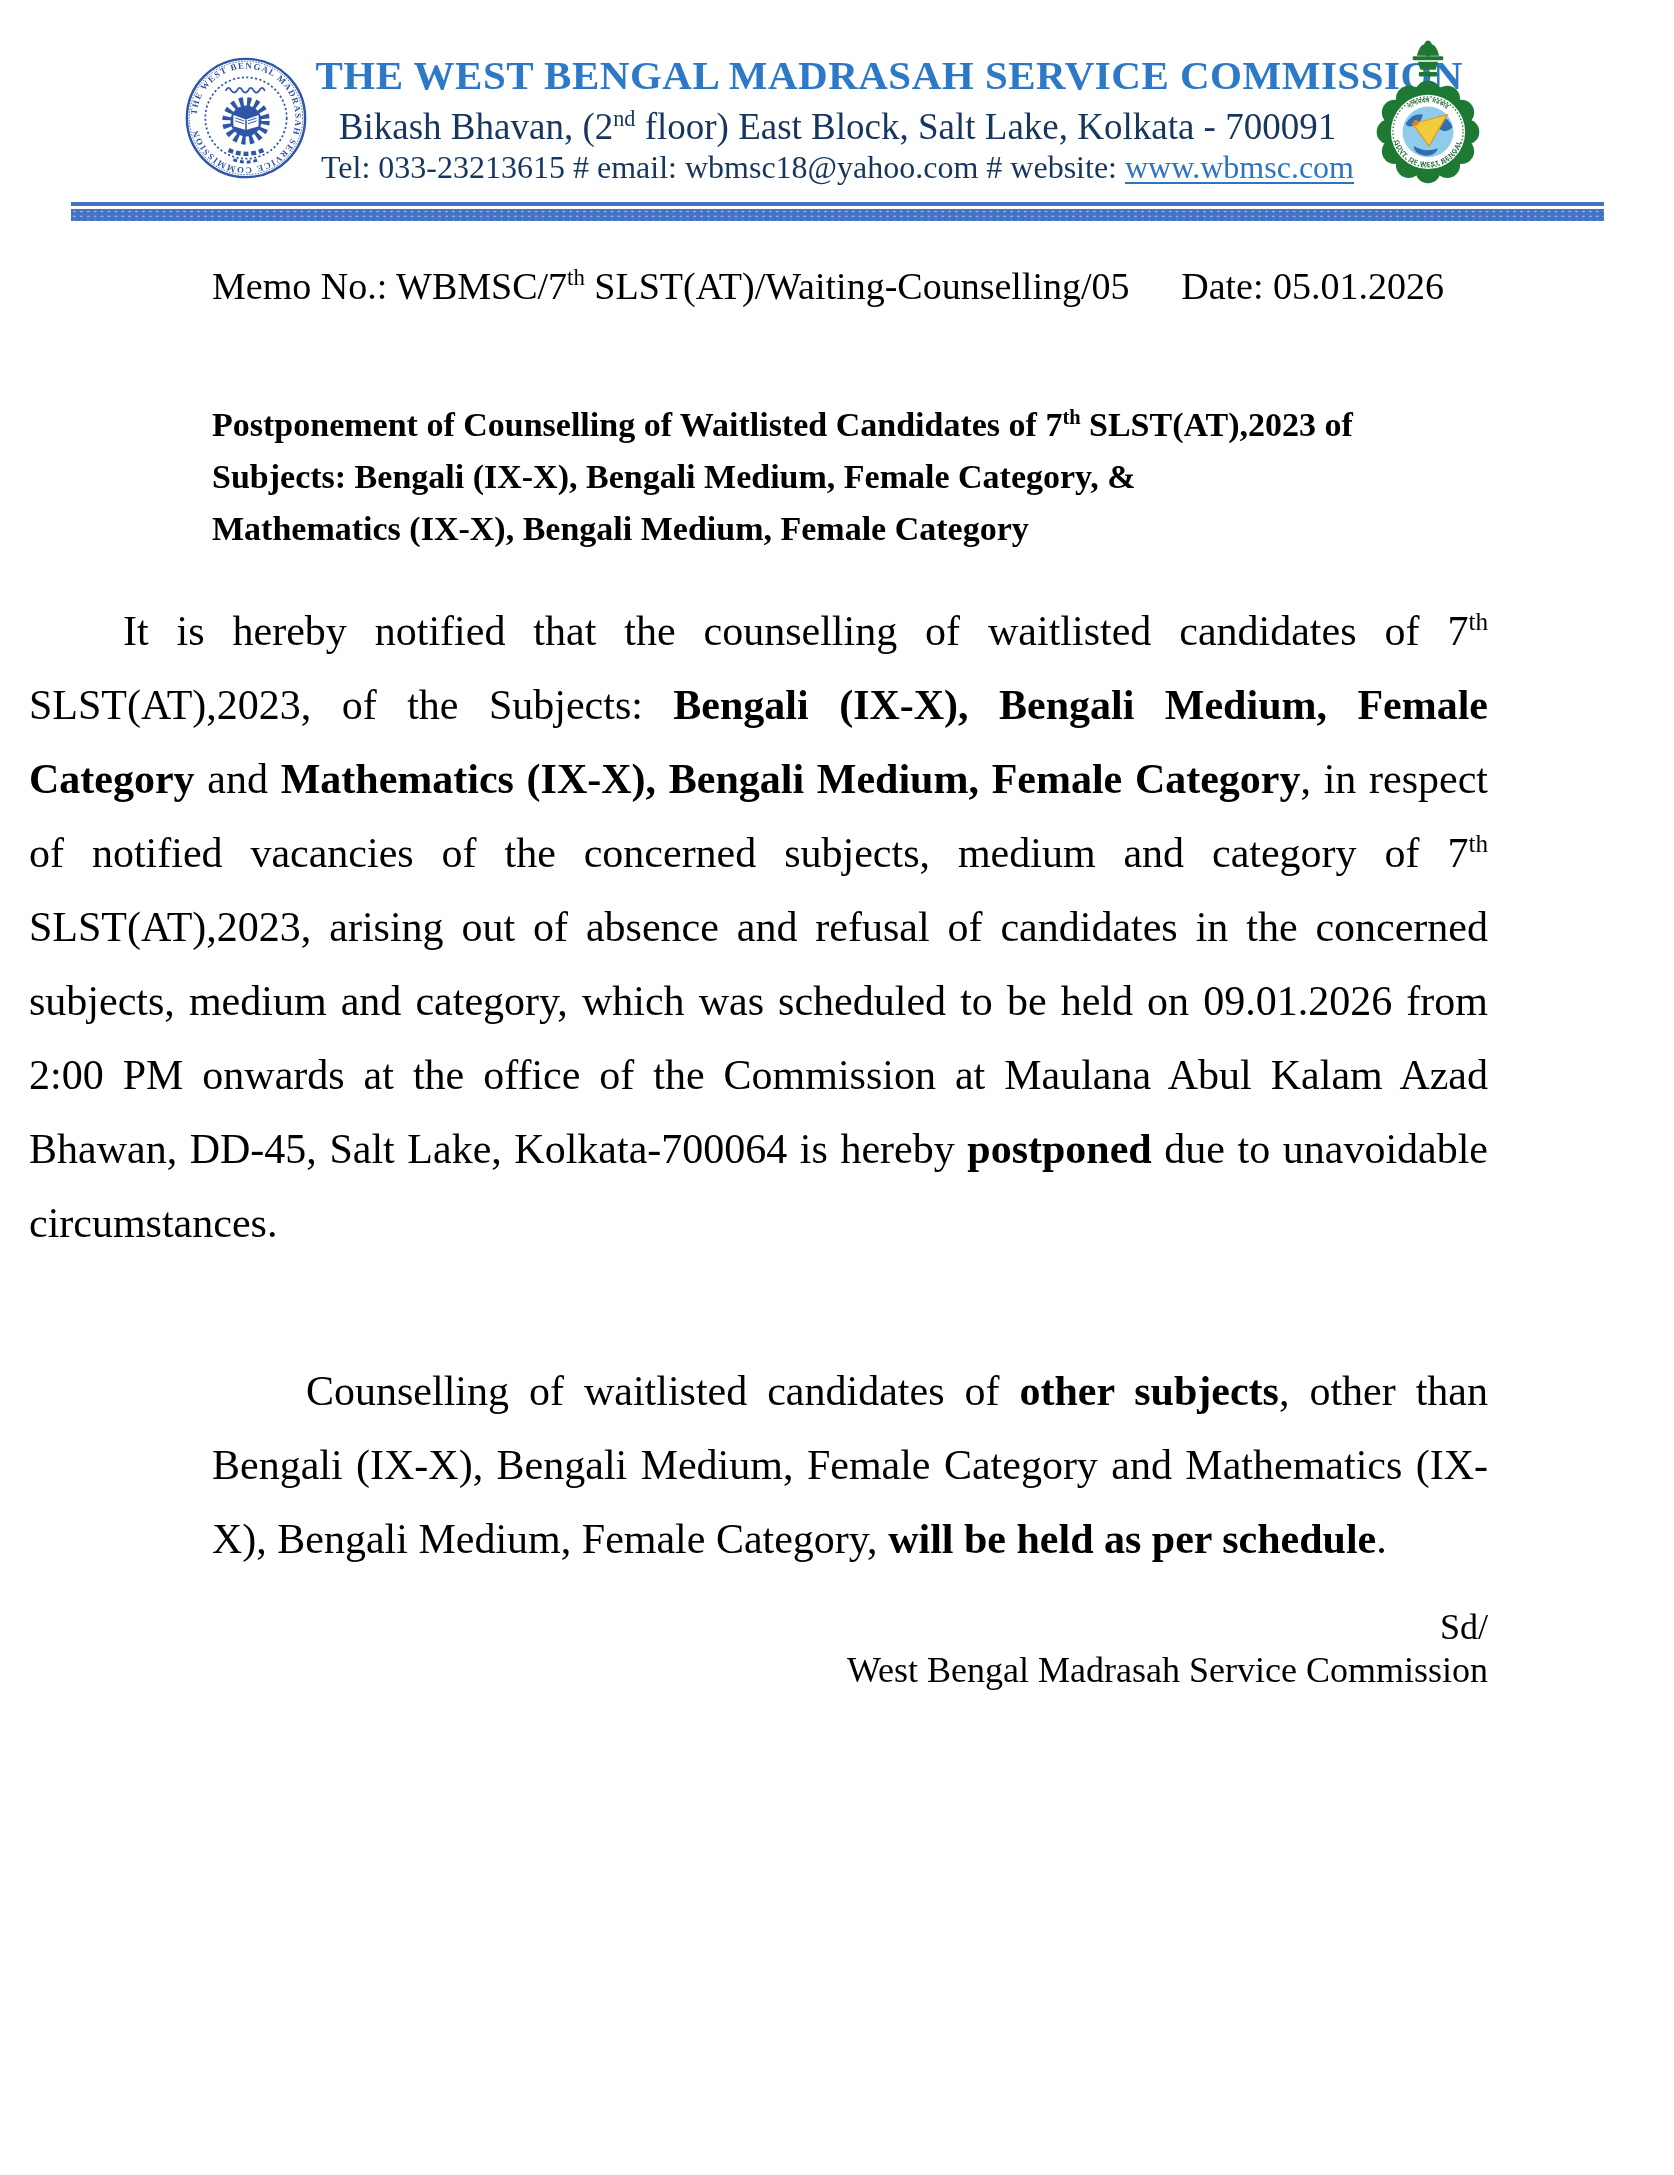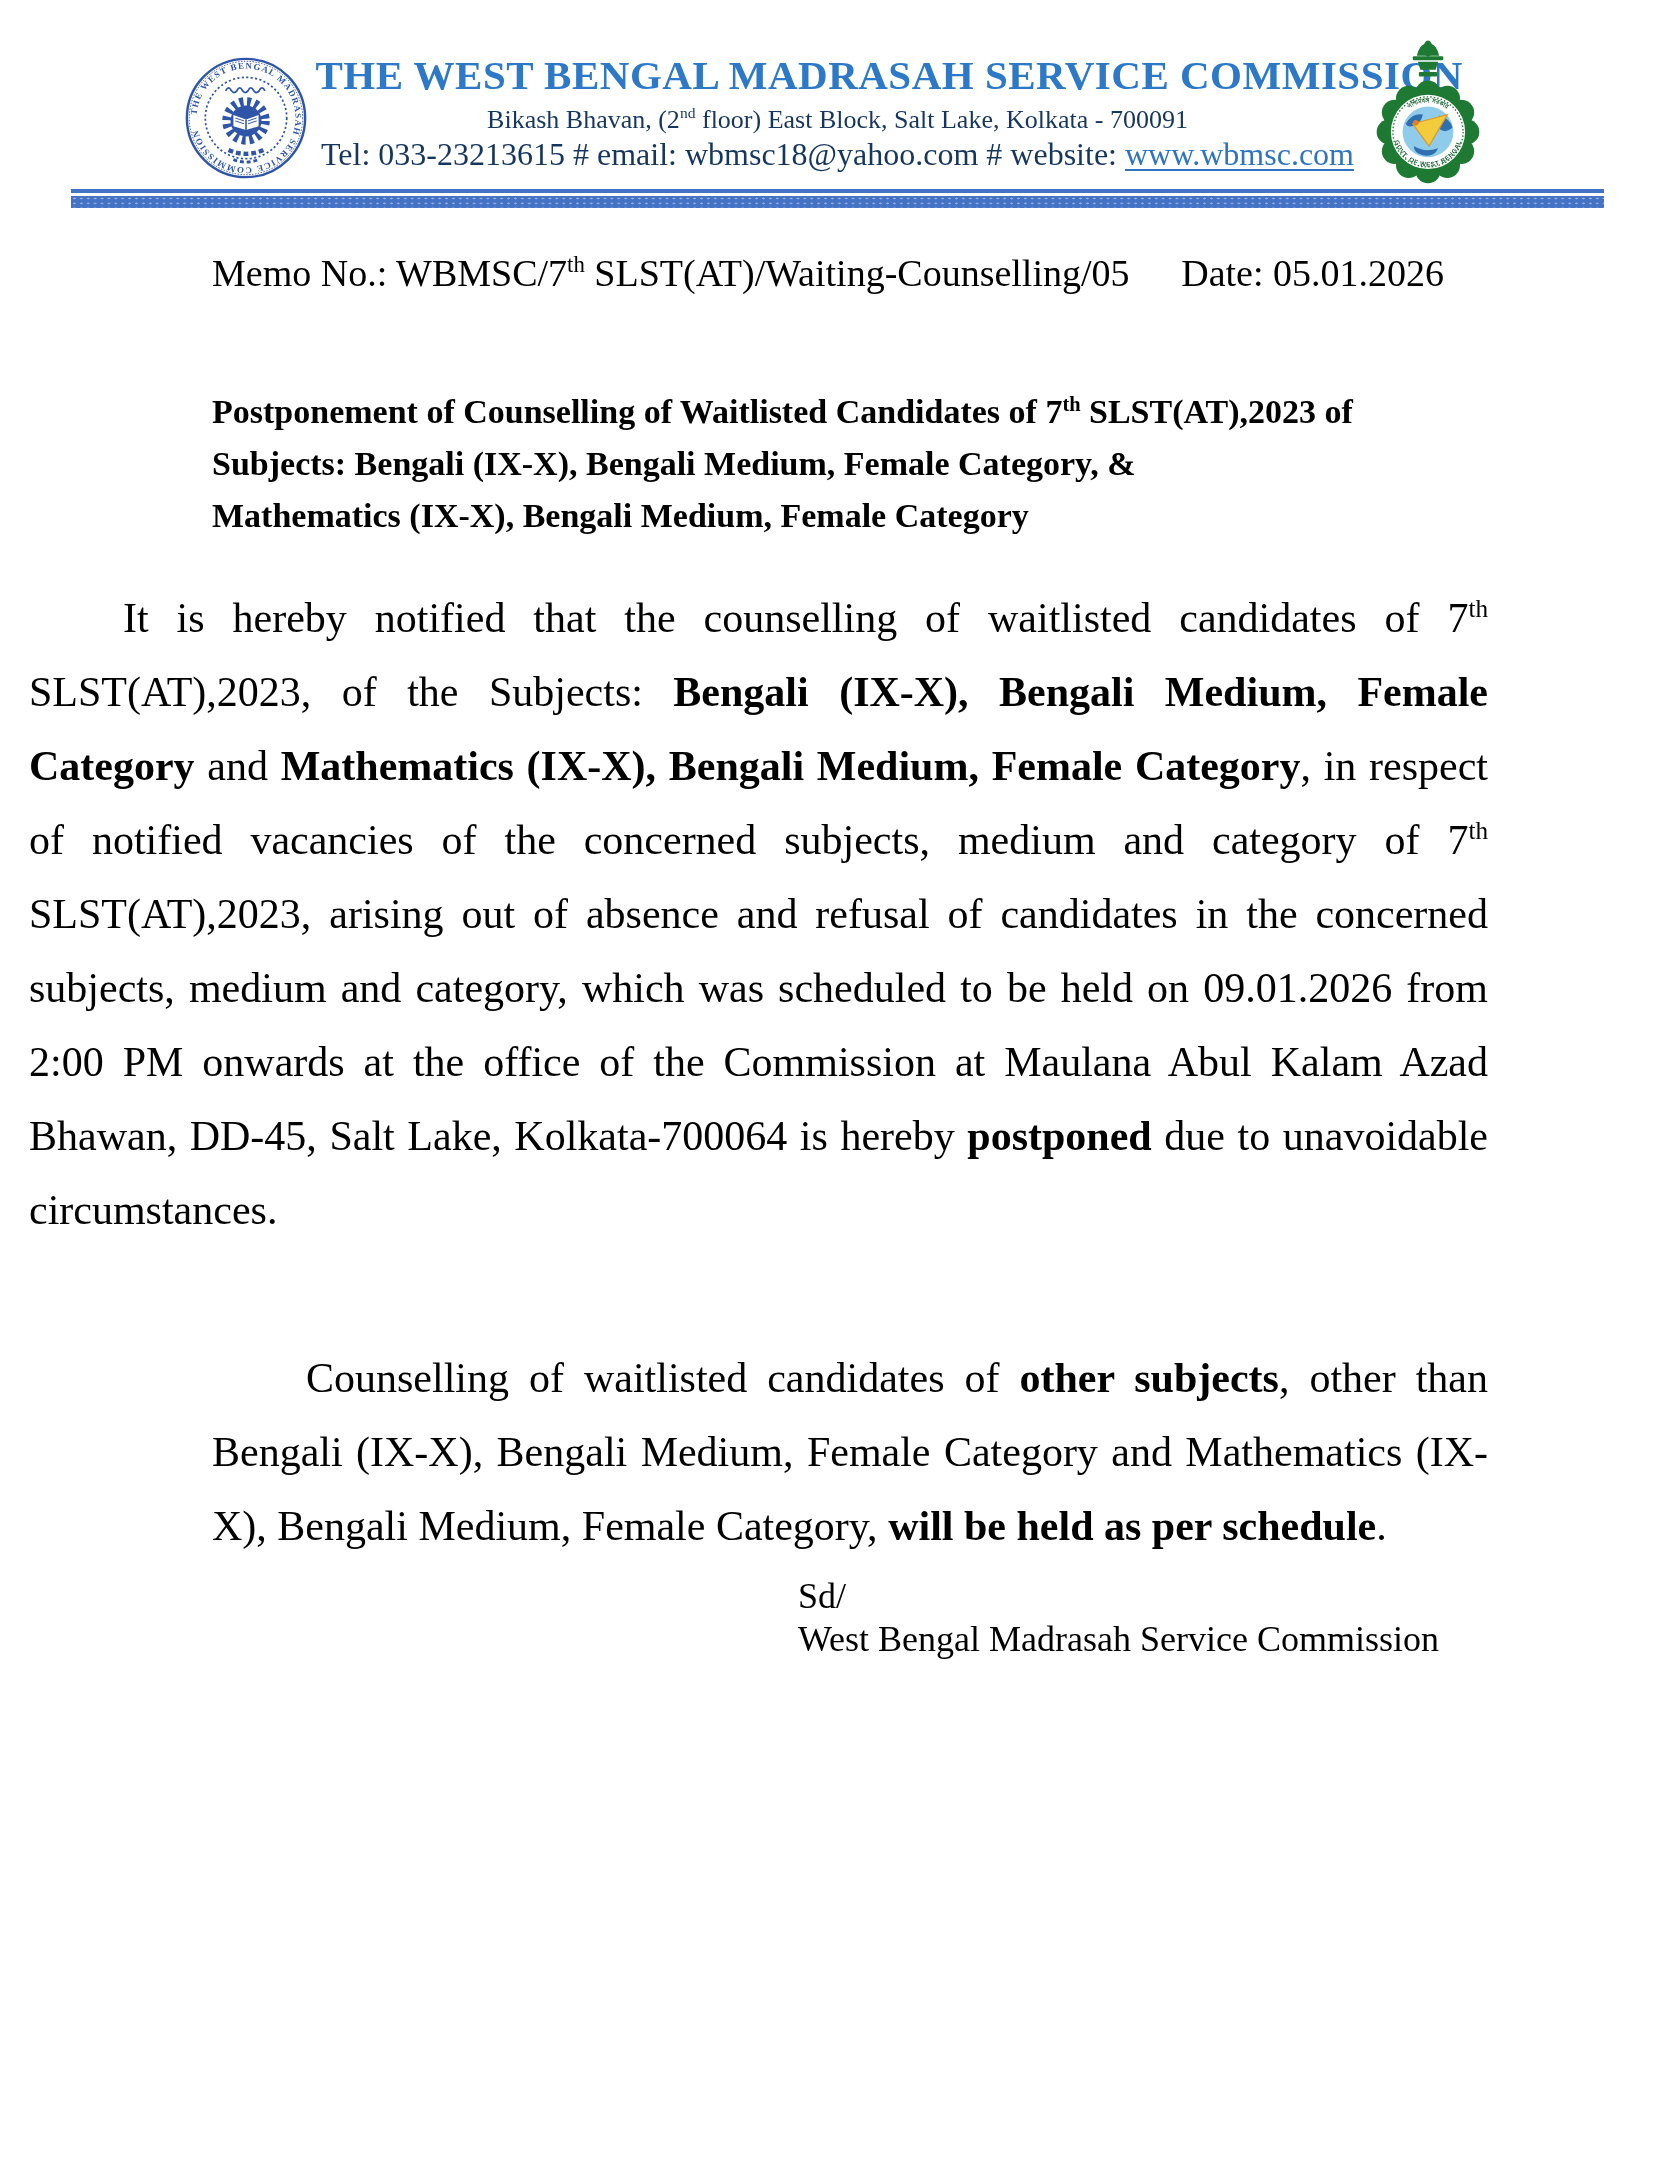--- a/index.html
+++ b/index.html
@@ -14,21 +14,21 @@
   sup{font-size:60%;line-height:0;vertical-align:super;}
   .b{font-weight:bold;}
   .lnk{color:#1267C2;font-weight:bold;text-decoration:underline;text-decoration-thickness:3px;text-underline-offset:3.9px;cursor:pointer;}
 
   
   .header{position:relative;padding-top:51px;}
   .seal-left{position:absolute;left:183px;top:55px;width:126px;height:126px;}
   .emblem-right{position:absolute;left:1367px;top:21.7px;width:122px;height:173px;}
   .header-text{width:1044px;margin:0 auto;text-align:center;}
   .org-name{font-size:41px;font-weight:bold;color:#2D79C7;letter-spacing:0.5px;white-space:nowrap;}
-  .address-line{font-size:26px;color:#17365D;margin-top:5.9px;}
+  .address-line{font-size:37px;color:#17365D;margin-top:5.9px;}
   .contact-line{font-size:32px;color:#17365D;margin-top:1px;white-space:nowrap;}
   .contact-line .lnk{color:#2E74C0;font-weight:normal;text-decoration-thickness:2px;}
 
   
   .divider{margin:15.8px 71px 0 71px;}
   .divider .thin{height:3.9px;background:#4472C4;}
   .divider .gap{height:3px;background:#fff;}
   .divider .thick{
     height:12.8px;background:#4472C4;
     background-image:radial-gradient(rgba(255,255,255,.45) 1px, transparent 1.6px);
@@ -43,21 +43,21 @@
   .title-block{margin:91px 187px 0 212px;text-align:left;font-weight:bold;
     font-size:34px;line-height:52px;}
 
   
   .para{margin:0 187px;font-size:42px;line-height:74px;text-align:justify;text-indent:94px;margin-left:212px;}
   .p1{margin-top:39px;margin-left:29px;}
   .p2{margin-top:94px;}
   .p3{margin-top:31.5px;}
 
   
-  .signature{margin:12px 187px 0 auto;width:690px;text-align:left;
+  .signature{margin:30px 187px 0 auto;width:690px;text-align:right;
     font-size:36px;line-height:43px;}
 </style>
 </head>
 <body>
 
 <div class="page">
 
   <div class="header">
 
     <svg class="seal-left" viewBox="0 0 130 130">

